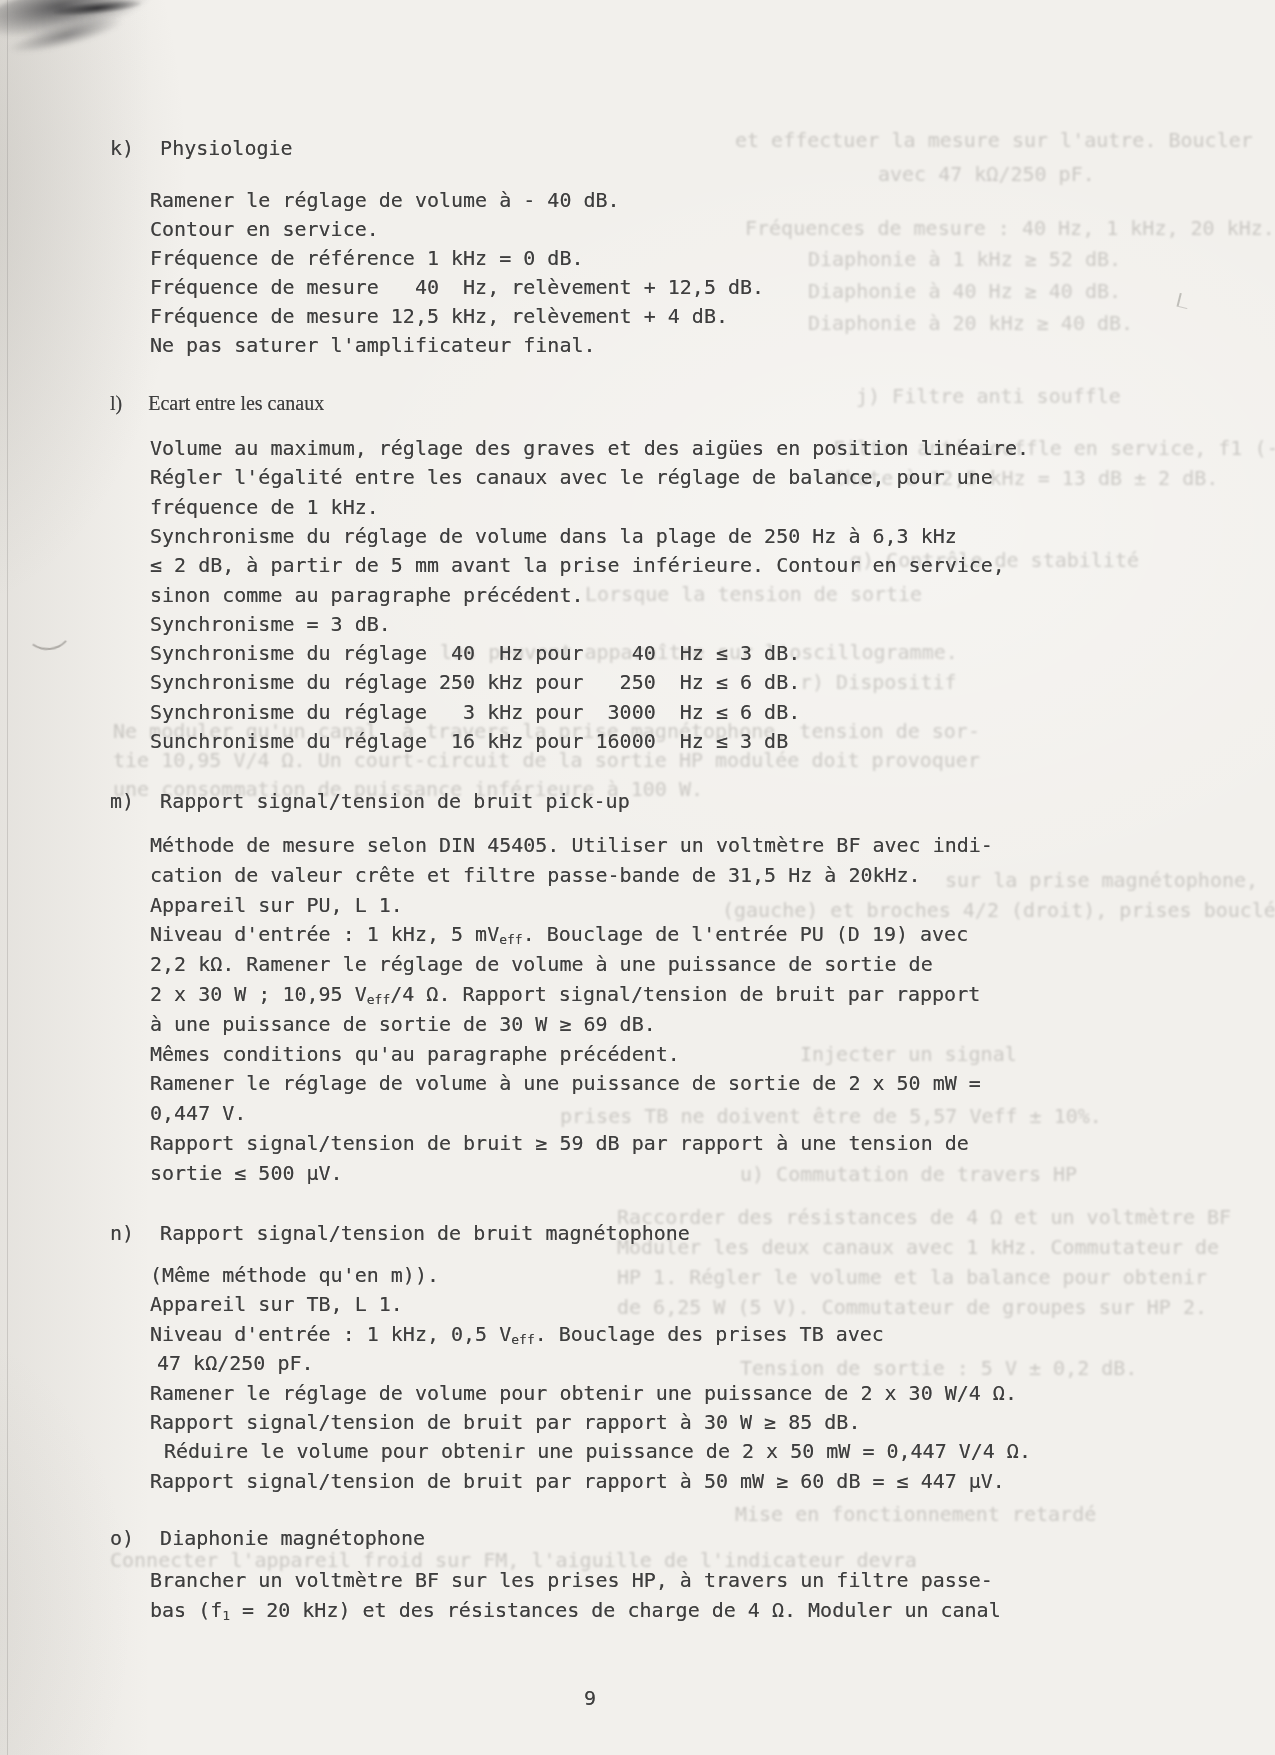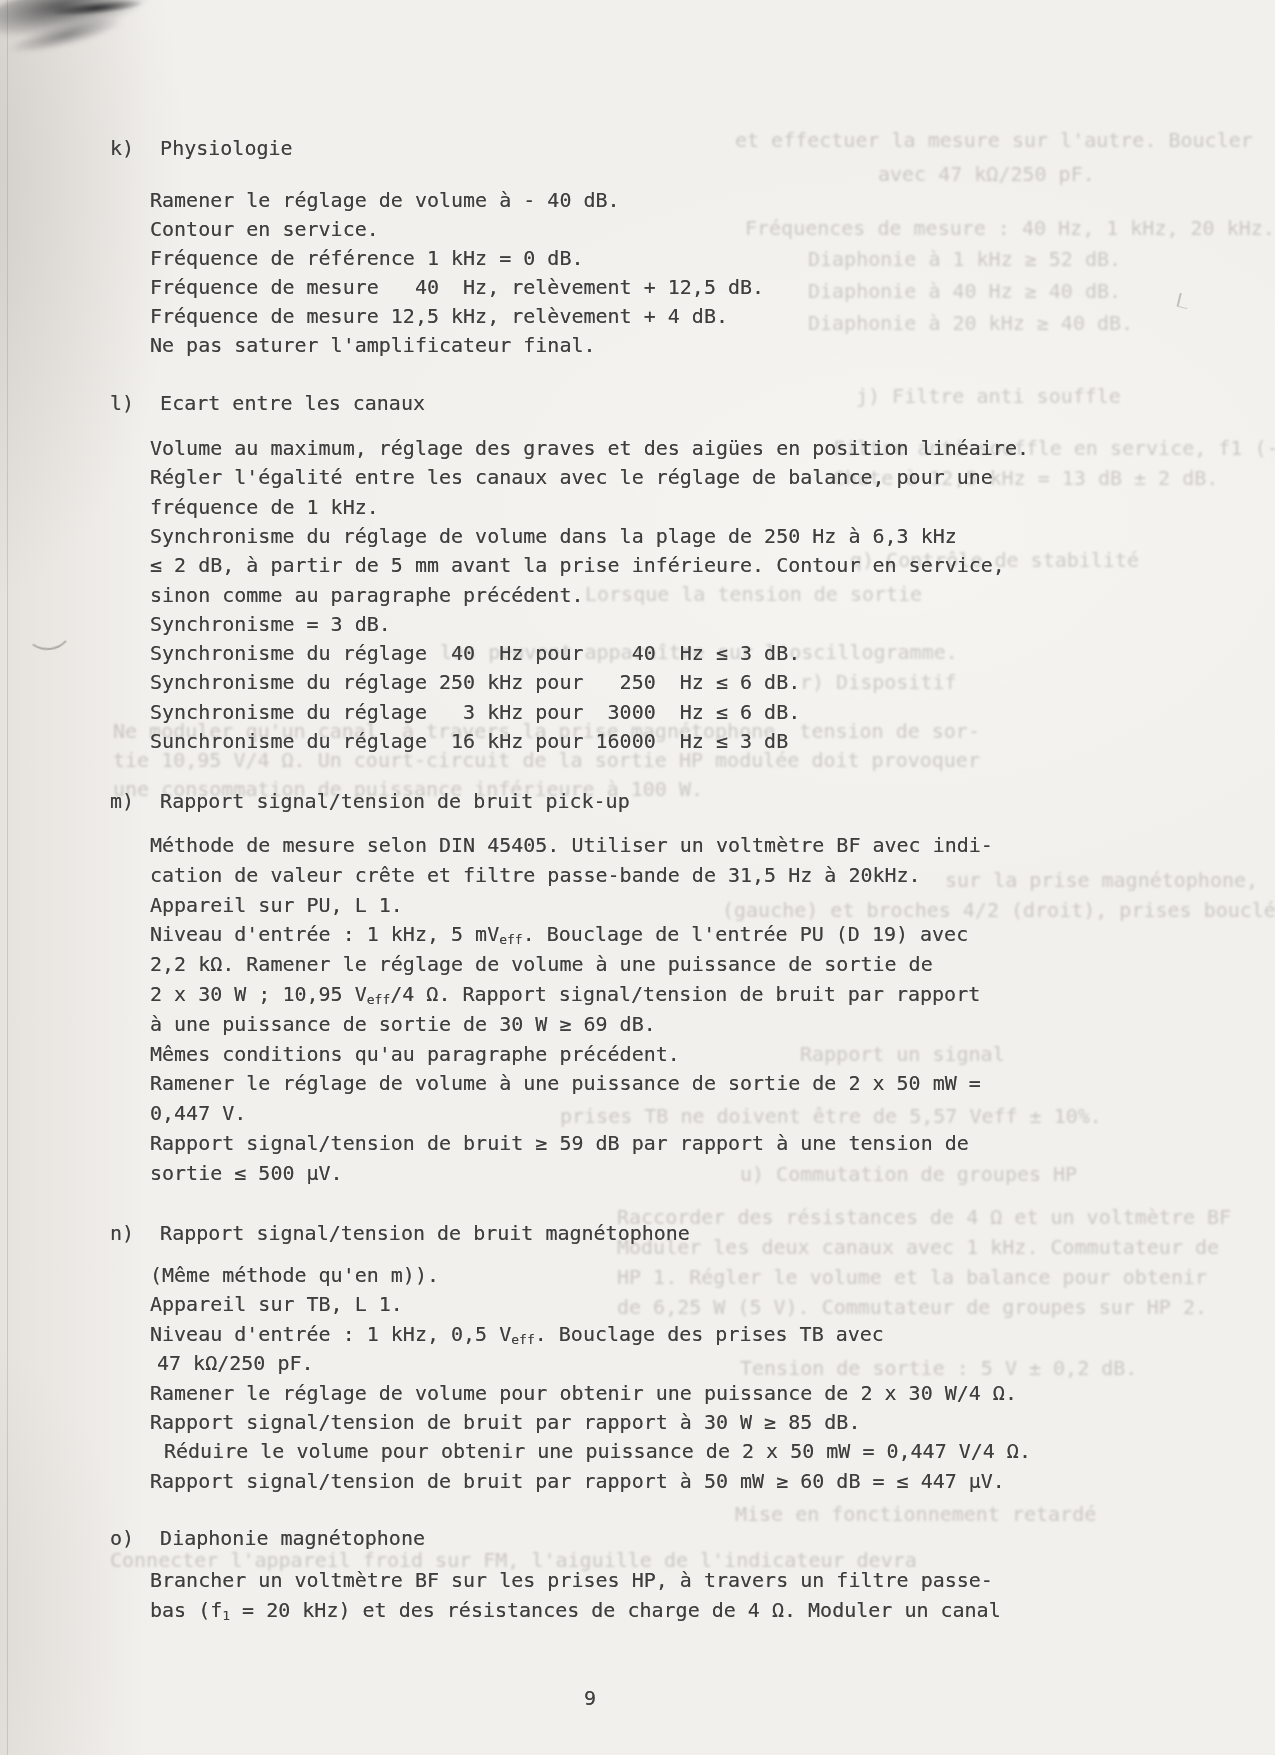--- a/index.html
+++ b/index.html
@@ -99,40 +99,40 @@
       <div class="ghost" style="left: 833px; top: 466px;">Chute à 12,5 kHz = 13 dB ± 2 dB.</div>
       <div class="ghost" style="left: 850px; top: 548px;">q) Contrôle de stabilité</div>
       <div class="ghost" style="left: 585px; top: 582px;">Lorsque la tension de sortie</div>
       <div class="ghost" style="left: 440px; top: 640px;">les peuvent apparaître sur l'oscillogramme.</div>
       <div class="ghost" style="left: 800px; top: 670px;">r) Dispositif</div>
       <div class="ghost" style="left: 113px; top: 719px;">Ne moduler qu'un canal, à travers la prise magnétophone, tension de sor-</div>
       <div class="ghost" style="left: 113px; top: 748px;">tie 10,95 V/4 Ω. Un court-circuit de la sortie HP modulée doit provoquer</div>
       <div class="ghost" style="left: 113px; top: 777px;">une consommation de puissance inférieure à 100 W.</div>
       <div class="ghost" style="left: 945px; top: 868px;">sur la prise magnétophone,</div>
       <div class="ghost" style="left: 722px; top: 898px;">(gauche) et broches 4/2 (droit), prises bouclées</div>
-      <div class="ghost" style="left: 800px; top: 1042px;">Rapport un signal</div>
+      <div class="ghost" style="left: 800px; top: 1042px;">Injecter un signal</div>
       <div class="ghost" style="left: 560px; top: 1104px;">prises TB ne doivent être de 5,57 Veff ± 10%.</div>
-      <div class="ghost" style="left: 740px; top: 1162px;">u) Commutation de groupes HP</div>
+      <div class="ghost" style="left: 740px; top: 1162px;">u) Commutation de travers HP</div>
       <div class="ghost" style="left: 617px; top: 1205px;">Raccorder des résistances de 4 Ω et un voltmètre BF</div>
       <div class="ghost" style="left: 617px; top: 1235px;">Moduler les deux canaux avec 1 kHz. Commutateur de</div>
       <div class="ghost" style="left: 617px; top: 1265px;">HP 1. Régler le volume et la balance pour obtenir</div>
       <div class="ghost" style="left: 617px; top: 1295px;">de 6,25 W (5 V). Commutateur de groupes sur HP 2.</div>
       <div class="ghost" style="left: 740px; top: 1356px;">Tension de sortie : 5 V ± 0,2 dB.</div>
       <div class="ghost" style="left: 735px; top: 1502px;">Mise en fonctionnement retardé</div>
       <div class="ghost" style="left: 110px; top: 1548px;">Connecter l'appareil froid sur FM, l'aiguille de l'indicateur devra</div>
     </div>
   <div id="content">
       <div class="heading" style="left: 110px; top: 136px;"><span class="hlabel">k)</span><span class="htitle">Physiologie</span></div>
       <div class="line" style="left: 150px; top: 188px;">Ramener le réglage de volume à - 40 dB.</div>
       <div class="line" style="left: 150px; top: 217px;">Contour en service.</div>
       <div class="line" style="left: 150px; top: 246px;">Fréquence de référence 1 kHz = 0 dB.</div>
       <div class="line" style="left: 150px; top: 275px;">Fréquence de mesure   40  Hz, relèvement + 12,5 dB.</div>
       <div class="line" style="left: 150px; top: 304px;">Fréquence de mesure 12,5 kHz, relèvement + 4 dB.</div>
       <div class="line" style="left: 150px; top: 333px;">Ne pas saturer l'amplificateur final.</div>
-      <div class="heading" style="left: 110px; top: 391px;"><span class="hlabel">l)</span><span class="htitle">Ecart entre les canaux</span></div>
+      <div class="heading" style="left: 110px; top: 391px; font-family: Liberation Serif, serif;"><span class="hlabel">l)</span><span class="htitle">Ecart entre les canaux</span></div>
       <div class="line" style="left: 150px; top: 436px;">Volume au maximum, réglage des graves et des aigües en position linéaire.</div>
       <div class="line" style="left: 150px; top: 465.3px;">Régler l'égalité entre les canaux avec le réglage de balance, pour une</div>
       <div class="line" style="left: 150px; top: 494.6px;">fréquence de 1 kHz.</div>
       <div class="line" style="left: 150px; top: 523.9px;">Synchronisme du réglage de volume dans la plage de 250 Hz à 6,3 kHz</div>
       <div class="line" style="left: 150px; top: 553.2px;">≤ 2 dB, à partir de 5 mm avant la prise inférieure. Contour en service,</div>
       <div class="line" style="left: 150px; top: 582.5px;">sinon comme au paragraphe précédent.</div>
       <div class="line" style="left: 150px; top: 611.8px;">Synchronisme = 3 dB.</div>
       <div class="line" style="left: 150px; top: 641.1px;">Synchronisme du réglage  40  Hz pour    40  Hz ≤ 3 dB.</div>
       <div class="line" style="left: 150px; top: 670.4px; text-align: right;">Synchronisme du réglage 250 kHz pour   250  Hz ≤ 6 dB.</div>
       <div class="line" style="left: 150px; top: 699.7px;">Synchronisme du réglage   3 kHz pour  3000  Hz ≤ 6 dB.</div>

